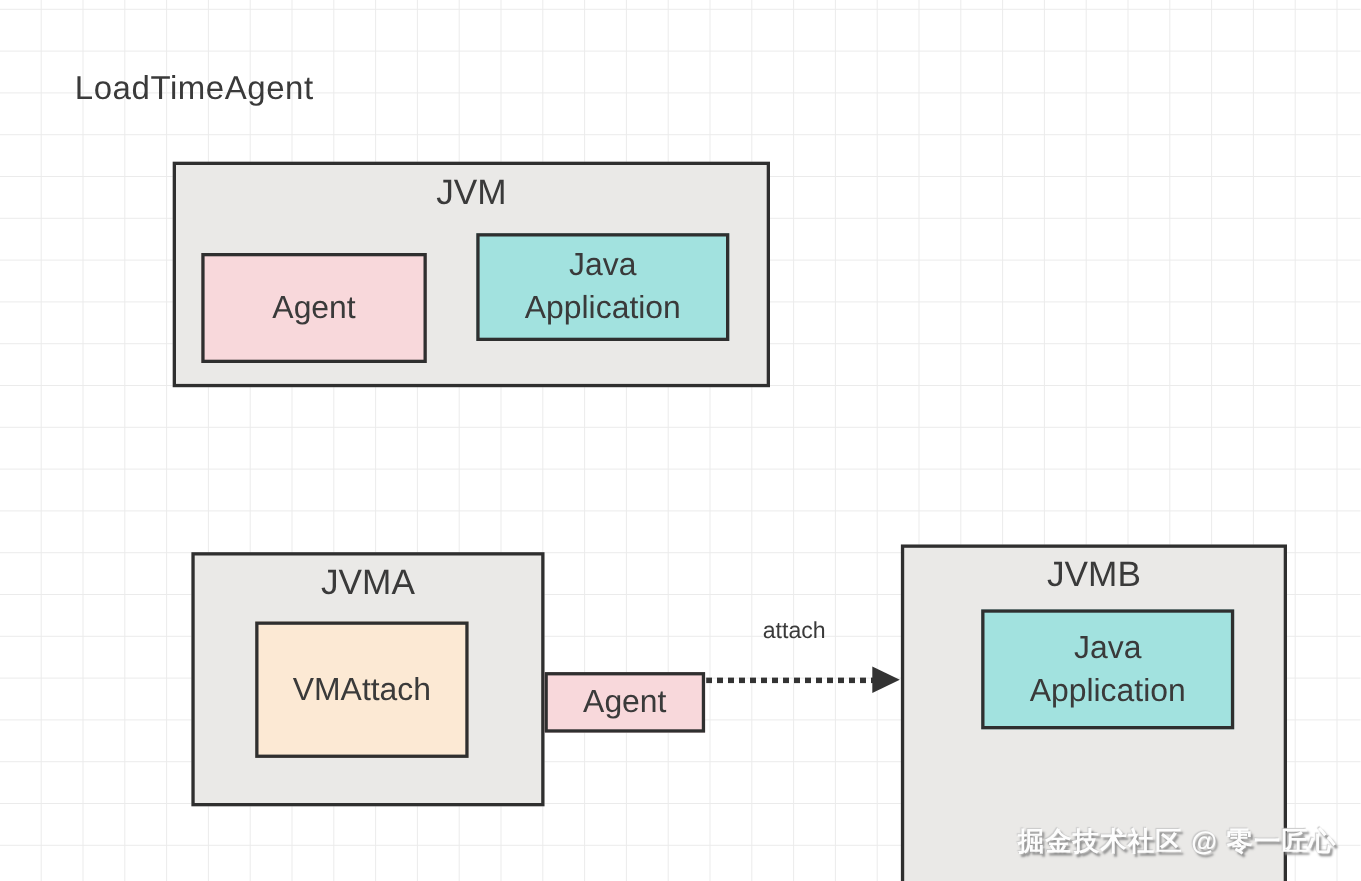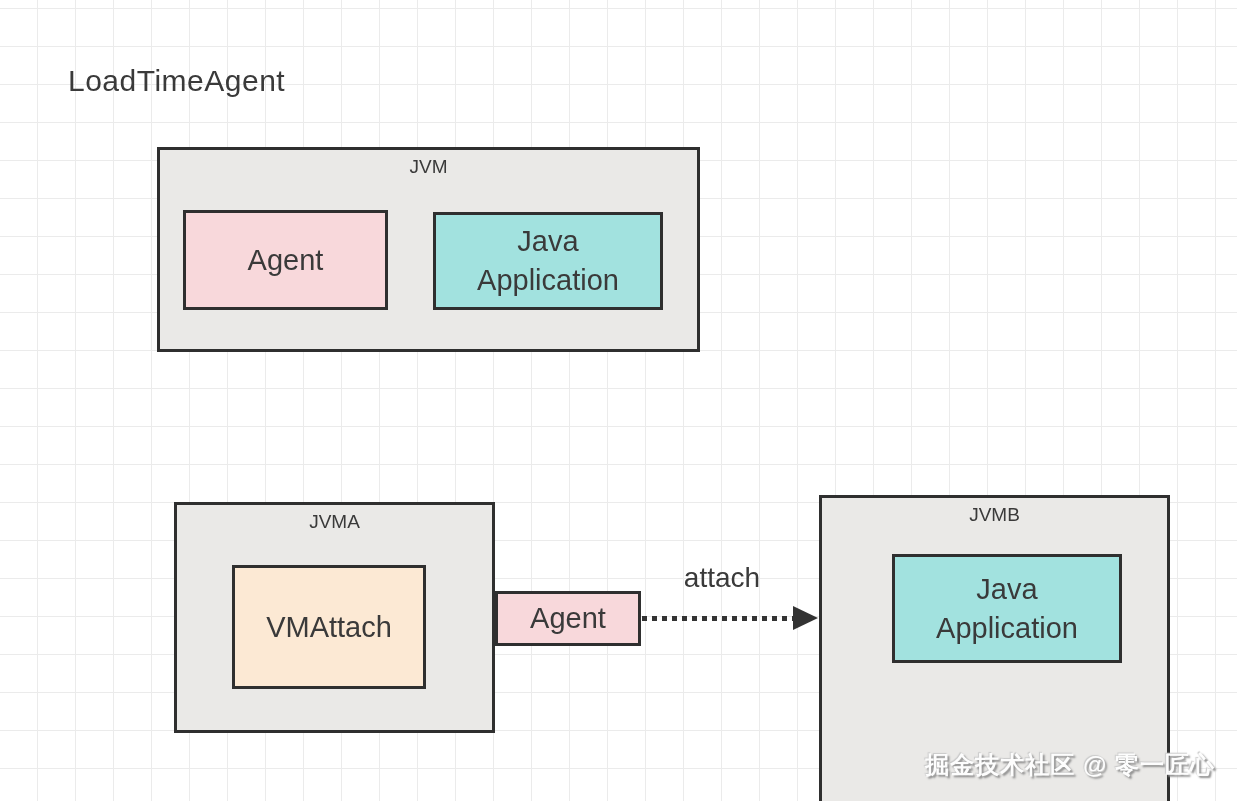--- a/index.html
+++ b/index.html
@@ -30,40 +30,40 @@
   }
   .container-box {
     box-sizing: border-box;
     background: #eae9e7;
     border: 3px solid #2f2f2f;
   }
   .container-title {
     width: 100%;
     text-align: center;
     padding-top: 6px;
-    font-size: 19px;
+    font-size: 32px;
     color: #3a3a3a;
   }
   .leaf-box {
     box-sizing: border-box;
     border: 3px solid #2f2f2f;
     display: flex;
     align-items: center;
     justify-content: center;
     text-align: center;
     font-size: 29px;
     color: #3a3a3a;
     line-height: 39px;
   }
-  .fill-pink  { background: #f8d8db; }
+  .fill-pink  { background: #f8d8db; margin-top: 20px; }
   .fill-teal  { background: #a2e2df; text-align: center; }
   .fill-peach { background: #fce9d4; }
   .wrap2 { display: inline-block; max-width: 180px; }
   .arrow-label {
-    font-size: 28px;
+    font-size: 21px;
     width: 160px;
     text-align: center;
     color: #3a3a3a;
   }
   .dotted-line {
     height: 5px;
     background: repeating-linear-gradient(90deg, #333333 0 5px, transparent 5px 10px);
   }
   .arrow-head {
     width: 0;

